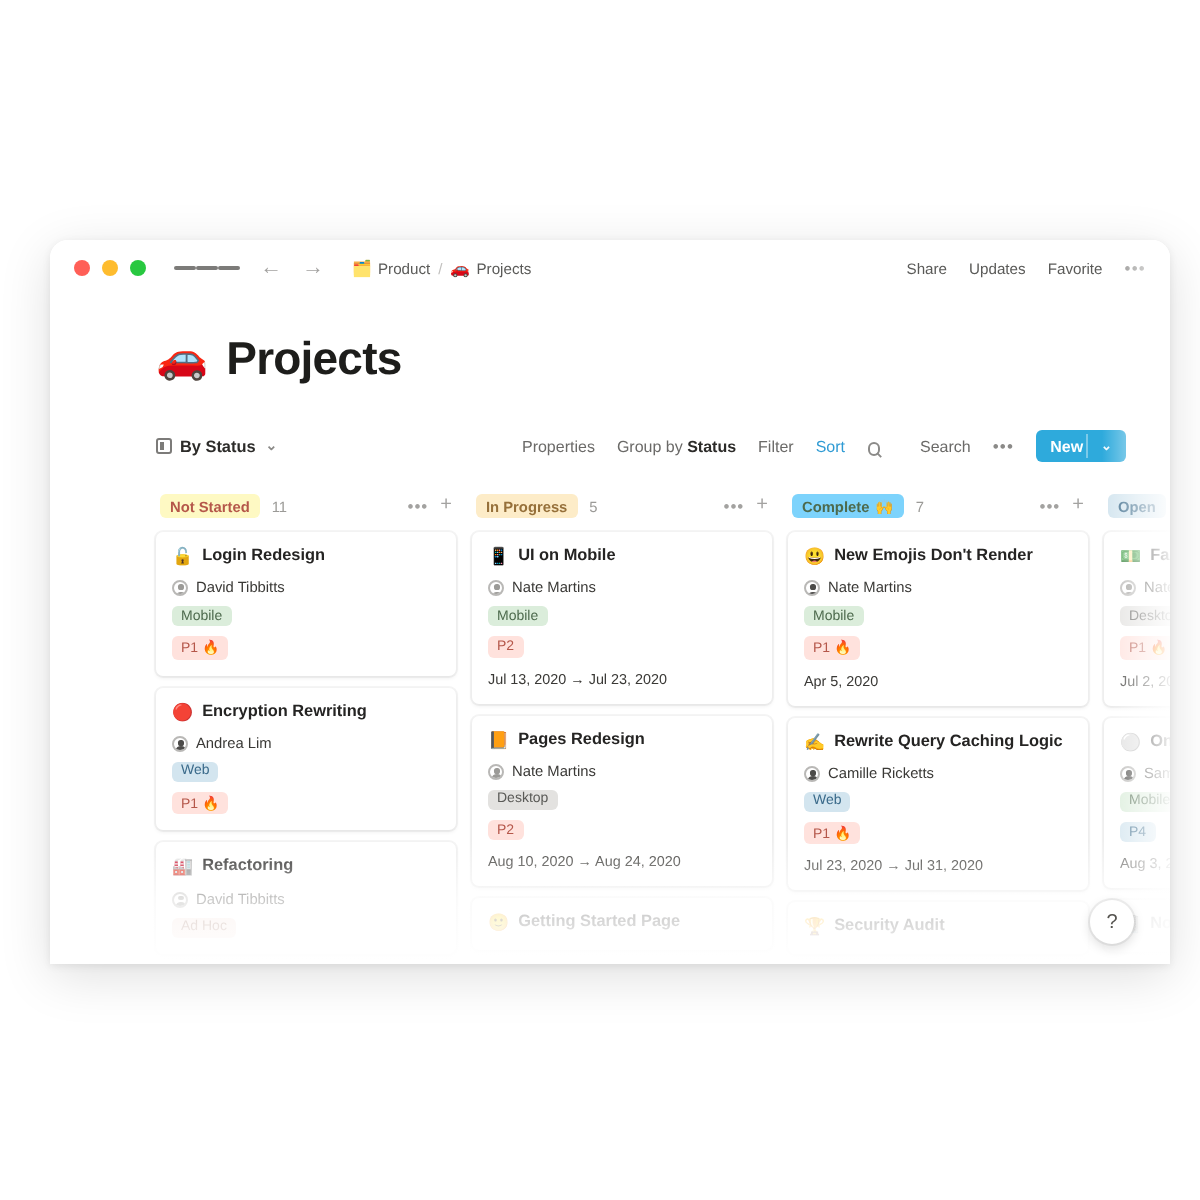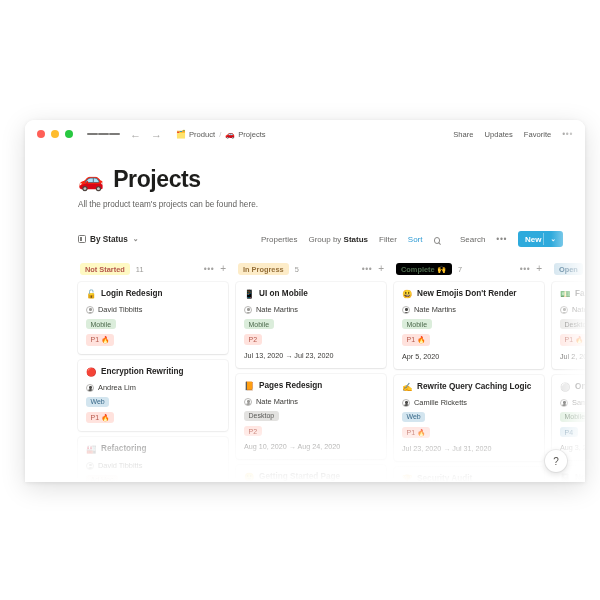--- a/index.html
+++ b/index.html
@@ -193,21 +193,20 @@
       </div>
     </div>
 
     <div class="page">
 
       <div class="page-head">
         <div class="page-title">
           <span class="emoji">🚗</span>
           <h1>Projects</h1>
         </div>
-        <div class="page-sub">All the product team's projects can be found here.</div>
       </div>
 
       <div class="viewbar">
         <div class="view-tab">
           <span class="vicon"></span>
           <span>By Status</span>
           <span class="chev">⌄</span>
         </div>
         <div class="vb-right">
           <span>Properties</span>
@@ -339,21 +338,21 @@
               <div class="card">
                 <div class="card-title">
                   <span class="cemoji">🙂</span>
                   <span>Getting Started Page</span>
                 </div>
               </div>
             </div>
           </div>
           <div class="col">
             <div class="col-head">
-              <span class="col-tag" style="background: #000000; color: rgb(77, 106, 77);">
+              <span class="col-tag" style="background: #7dd3fc; color: rgb(77, 106, 77);">
                 <span>Complete</span>
                 <span>🙌</span>
               </span>
               <span class="col-count">7</span>
               <div class="col-actions">
                 <span class="cd">•••</span>
                 <span class="cp">+</span>
               </div>
             </div>
             <div class="col-body">

